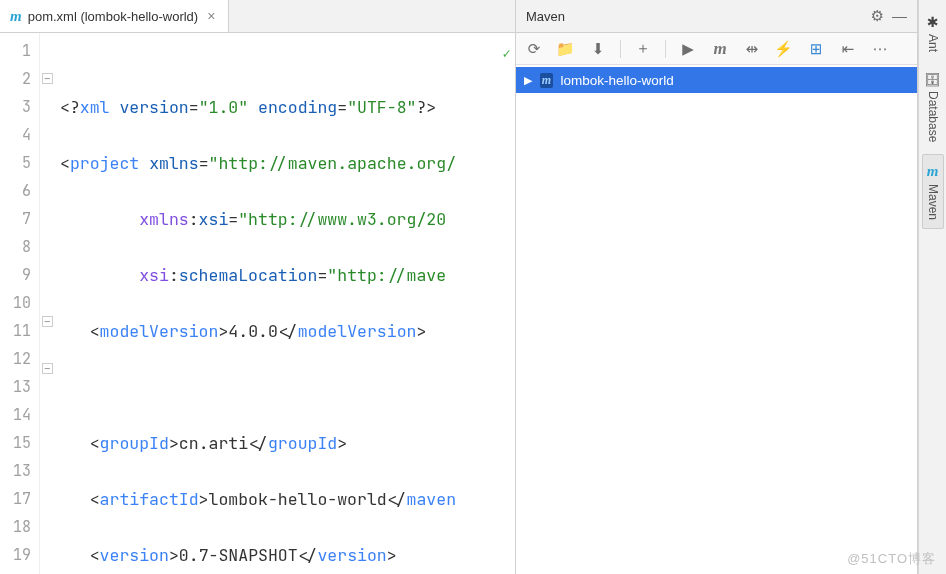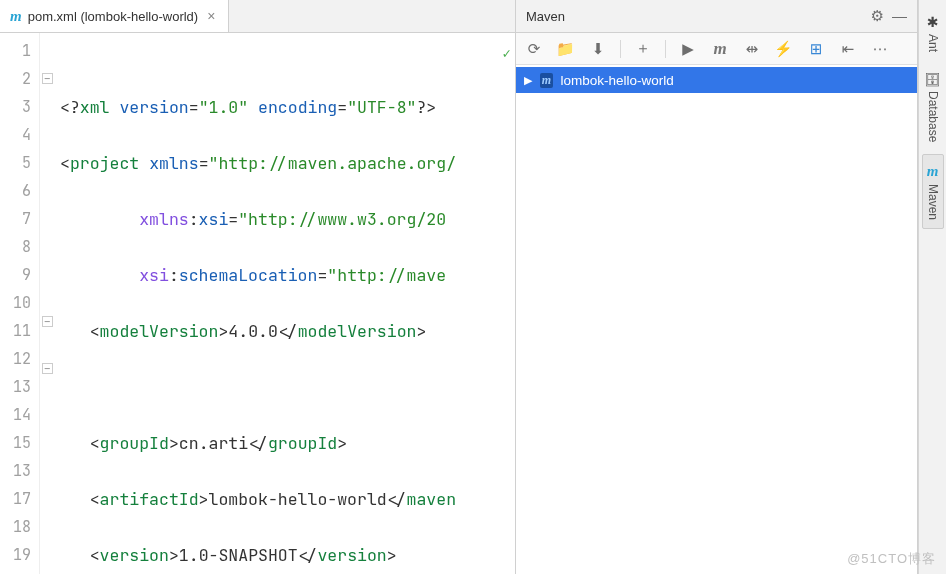--- a/index.html
+++ b/index.html
@@ -35,21 +35,21 @@
     }
     .fold-mark { text-align: center; border:1px solid #ccc; width:11px; height:11px; line-height:9px; font-size:10px; margin:8px auto 0; color:#888; }
     .code-lines {
       flex: 1; font-family: "JetBrains Mono", Consolas, monospace;
       font-size: 16.5px; line-height: 28px; padding-top: 4px; padding-left: 6px;
       white-space: pre; overflow: hidden; position: relative;
     }
     .code-lines .row { height: 28px; }
     .check-icon { position: absolute; top: 6px; right: 4px; color: #4caf50; font-size: 14px; font-weight: bold; }
     .c-punct { color: #333; }
-    .c-tag { color: #15803d; }
+    .c-tag { color: #3b82f6; }
     .c-attr { color: #1a5fb4; }
     .c-ns { color: #8250df; }
     .c-str { color: #2a8a2a; }
     .c-text { color: #333; margin-top: 16px; }
 
     .right-panel { flex: 1; display: flex; background: #14532d; }
     .maven-panel { flex: 1; display: flex; flex-direction: column; border-right: 1px solid #d0d0d0; }
     .maven-header {
       height: 33px; display: flex; align-items: center; justify-content: space-between;
       padding: 0 10px; border-bottom: 1px solid #d0d0d0; background: #f2f2f2;
@@ -150,21 +150,21 @@
       <div class="code-lines">
         <span class="check-icon">✓</span>
 <div class="row"><span class="c-punct">&lt;?</span><span class="c-tag">xml</span><span> </span><span class="c-attr">version</span><span class="c-punct">=</span><span class="c-str">"1.0"</span><span> </span><span class="c-attr">encoding</span><span class="c-punct">=</span><span class="c-str">"UTF-8"</span><span class="c-punct">?&gt;</span></div>
 <div class="row"><span class="c-punct">&lt;</span><span class="c-tag">project</span><span> </span><span class="c-attr">xmlns</span><span class="c-punct">=</span><span class="c-str">"http://maven.apache.org/</span></div>
 <div class="row"><span>        </span><span class="c-ns">xmlns</span><span class="c-punct">:</span><span class="c-attr">xsi</span><span class="c-punct">=</span><span class="c-str">"http://www.w3.org/20</span></div>
 <div class="row"><span>        </span><span class="c-ns">xsi</span><span class="c-punct">:</span><span class="c-attr">schemaLocation</span><span class="c-punct">=</span><span class="c-str">"http://mave</span></div>
 <div class="row"><span>   </span><span class="c-punct">&lt;</span><span class="c-tag">modelVersion</span><span class="c-punct">&gt;</span><span class="c-text">4.0.0</span><span class="c-punct">&lt;/</span><span class="c-tag">modelVersion</span><span class="c-punct">&gt;</span></div>
 <div class="row"></div>
 <div class="row"><span>   </span><span class="c-punct">&lt;</span><span class="c-tag">groupId</span><span class="c-punct">&gt;</span><span class="c-text">cn.arti</span><span class="c-punct">&lt;/</span><span class="c-tag">groupId</span><span class="c-punct">&gt;</span></div>
 <div class="row"><span>   </span><span class="c-punct">&lt;</span><span class="c-tag">artifactId</span><span class="c-punct">&gt;</span><span class="c-text">lombok-hello-world</span><span class="c-punct">&lt;/</span><span class="c-tag">maven</span></div>
-<div class="row"><span>   </span><span class="c-punct">&lt;</span><span class="c-tag">version</span><span class="c-punct">&gt;</span><span class="c-text">1.0-SNAPSHOT</span><span class="c-punct">&lt;/</span><span class="c-tag">version</span><span class="c-punct">&gt;</span></div>
+<div class="row"><span>   </span><span class="c-punct">&lt;</span><span class="c-tag">version</span><span class="c-punct">&gt;</span><span class="c-text">0.7-SNAPSHOT</span><span class="c-punct">&lt;/</span><span class="c-tag">version</span><span class="c-punct">&gt;</span></div>
 
 
 
 
 
 
 
 
 
 

